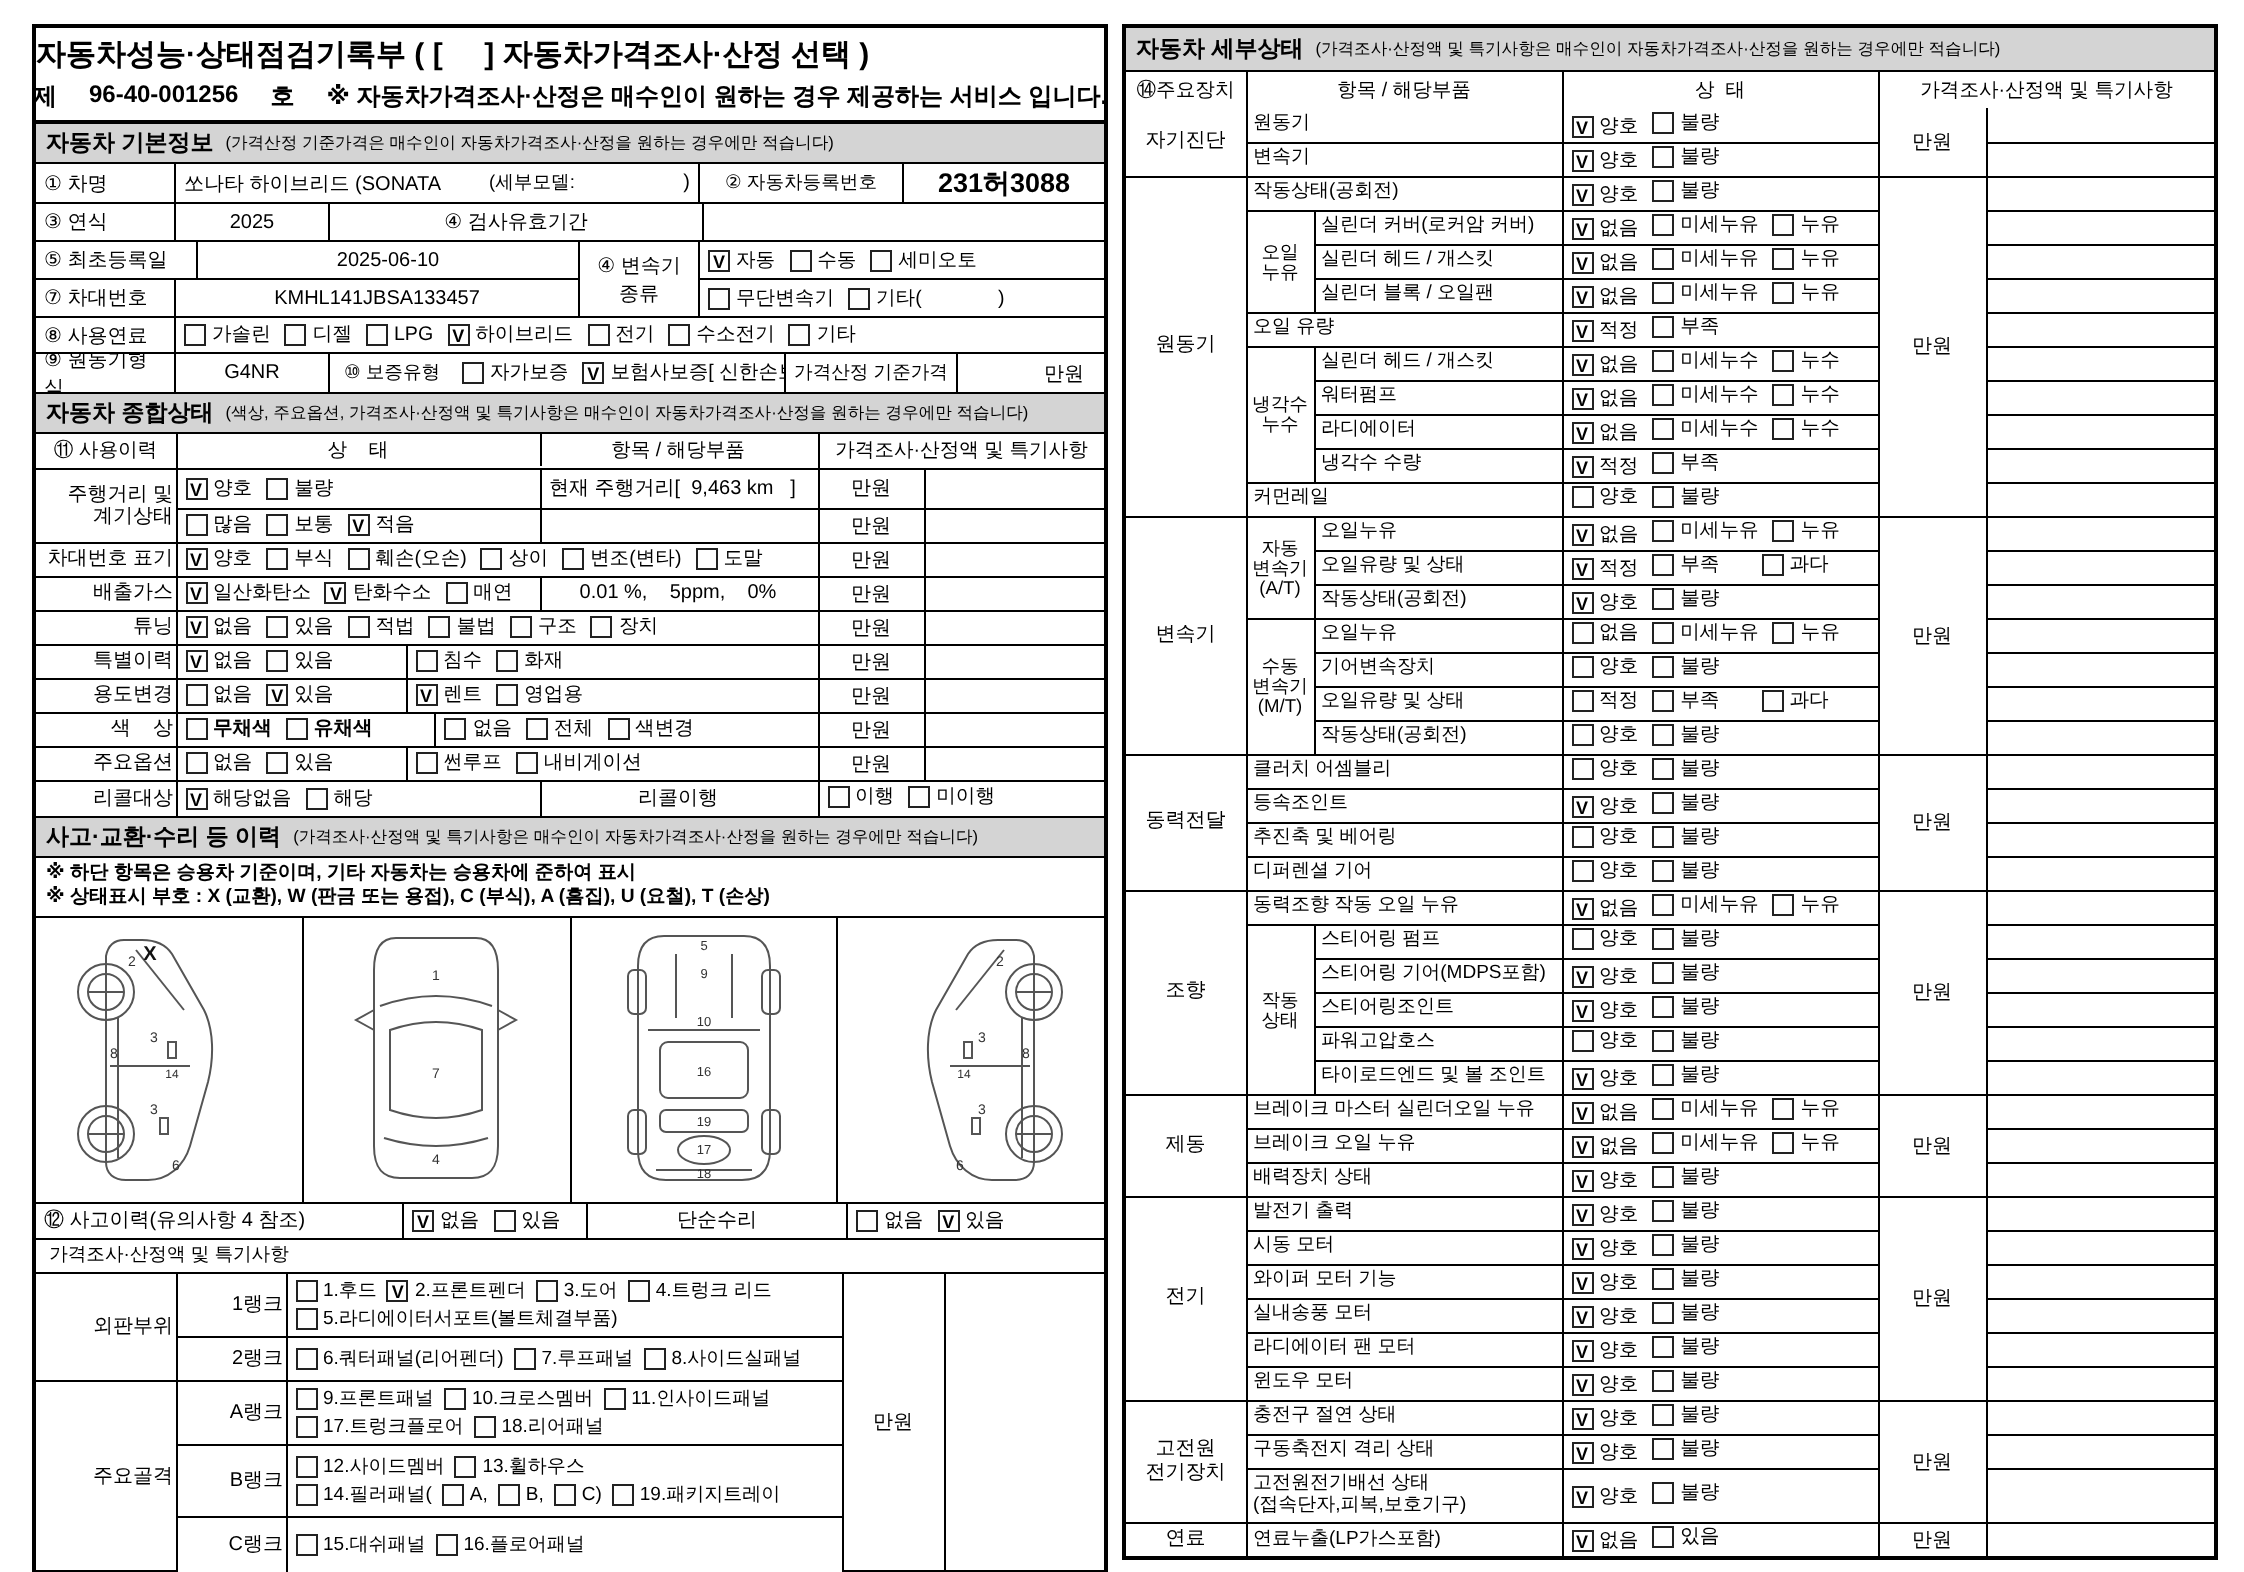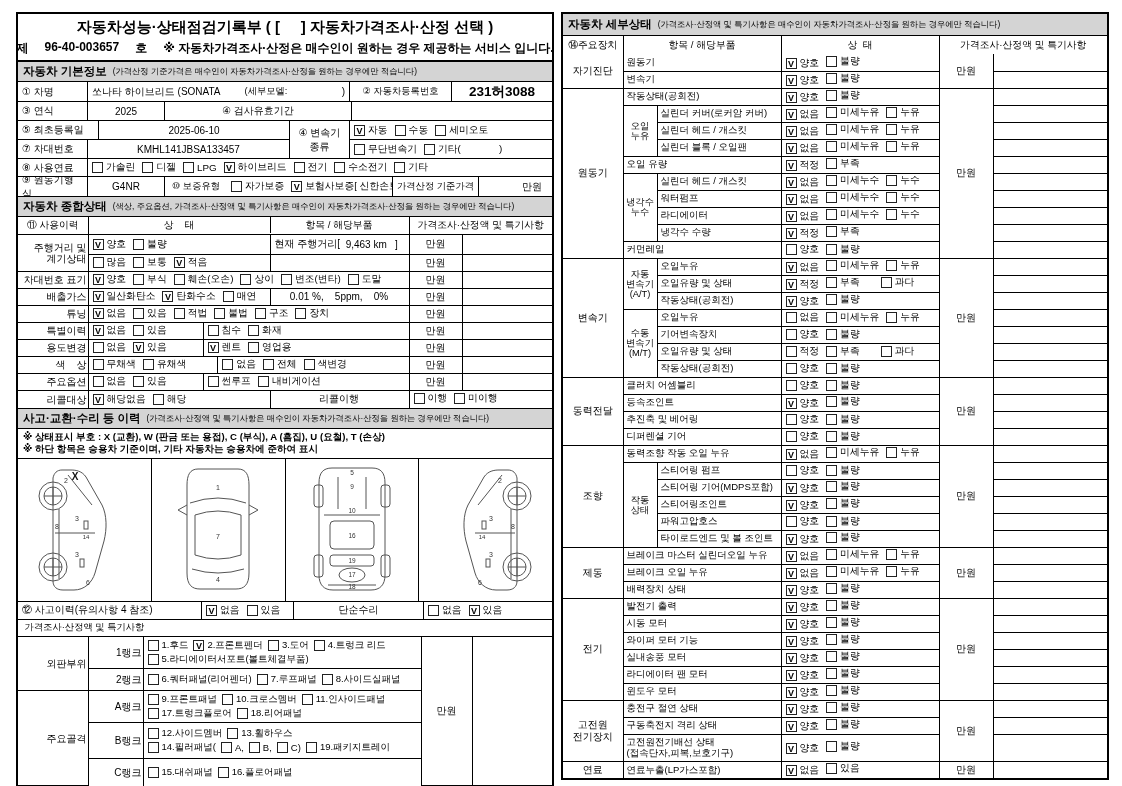--- a/index.html
+++ b/index.html
@@ -2,21 +2,21 @@
 <html><head>
 <meta charset="utf-8">
 <style>
   html,body{margin:0;padding:0;background:#fff}
   #doc{position:relative;width:1122px;height:786px;background:#fff;color:#000;
        font-family:"Liberation Sans","DejaVu Sans",sans-serif;font-size:10px}
   .page{position:absolute;border:2px solid #000;background:#fff;box-sizing:border-box}
   #pageL{left:16px;top:12px;width:538px}
   #pageR{left:561px;top:12px;width:548px}
 
-  .titleblock{border-bottom:2px solid #000;text-align:center;padding:4px 0 3px}
+  .titleblock{border-bottom:2px solid #000;padding:4px 0 3px}
   .t1{font-size:15px;font-weight:bold;white-space:pre}
   .t2{font-size:12px;font-weight:bold;display:flex;justify-content:center;gap:16px;margin-top:3px;white-space:pre}
 
   .sechead{display:flex;align-items:center;gap:6px;background:#d4d4d4;border-bottom:1px solid #000;padding:2px 5px;min-height:14px}
   .sechead .st{font-weight:bold;font-size:11.5px;white-space:nowrap}
   .sechead .sn{font-size:8.3px;white-space:nowrap}
 
   .r{display:flex;border-bottom:1px solid #000;align-items:stretch;box-sizing:border-box}
   .c{display:flex;align-items:center;padding:0 4px;border-right:1px solid #000;box-sizing:border-box;overflow:hidden}
   .c.last{border-right:none}
@@ -67,21 +67,21 @@
 <body>
 
 <div id="doc">
 
   <div id="pageL" class="page">
 
     <div class="titleblock">
       <div class="t1">자동차성능·상태점검기록부 ( [&nbsp;&nbsp;&nbsp;&nbsp;&nbsp;] 자동차가격조사·산정 선택 )</div>
       <div class="t2">
         <span>제</span>
-        <span>96-40-003657</span>
+        <span>96-40-001256</span>
         <span>호</span>
         <span>※ 자동차가격조사·산정은 매수인이 원하는 경우 제공하는 서비스 입니다.</span>
       </div>
     </div>
 
     <div class="sechead">
       <span class="st">자동차 기본정보</span>
       <span class="sn">(가격산정 기준가격은 매수인이 자동차가격조사·산정을 원하는 경우에만 적습니다)</span>
     </div>
 
@@ -375,21 +375,21 @@
                   </span></div>
               </div>
             </td>
             <td class="price">만원</td>
             <td class="blank"></td>
           </tr>
           <tr>
             <td class="lab" rowspan="1">색&nbsp;&nbsp;&nbsp;&nbsp;상</td>
             <td class="content">
               <div class="grow">
-                <div class="grp gsep" style="width: 139px;"><span class="cbi">
+                <div class="grp gsep" style="width: 139px; font-weight: bold;"><span class="cbi">
                     <span class="cb"></span>
                     <span class="cbl">무채색</span>
                   </span><span class="cbi">
                     <span class="cb"></span>
                     <span class="cbl">유채색</span>
                   </span></div>
                 <div class="grp" style="width: 204px;"><span class="cbi">
                     <span class="cb"></span>
                     <span class="cbl">없음</span>
                   </span><span class="cbi">
@@ -451,22 +451,22 @@
           </tr>
         </tbody>
     </table>
 
     <div class="sechead">
       <span class="st">사고·교환·수리 등 이력</span>
       <span class="sn">(가격조사·산정액 및 특기사항은 매수인이 자동차가격조사·산정을 원하는 경우에만 적습니다)</span>
     </div>
 
     <div class="notes">
+      <div>※ 하단 항목은 승용차 기준이며, 기타 자동차는 승용차에 준하여 표시</div>
       <div>※ 상태표시 부호 : X (교환), W (판금 또는 용접), C (부식), A (흠집), U (요철), T (손상)</div>
-      <div>※ 하단 항목은 승용차 기준이며, 기타 자동차는 승용차에 준하여 표시</div>
     </div>
 
     <div class="diagrams">
 
       <div class="dpanel">
         <svg width="120" height="134" viewBox="0 0 120 134">
           <path class="sk" d="M38,7 C33,7 30,10 29,15 L29,118 C29,124 33,127 39,127 L50,127 C60,127 68,120 71,110 L80,78 C83,66 83,52 78,42 L62,14 C58,8 52,7 47,7 Z"></path>
           <path class="sk" d="M44,12 L68,42"></path>
           <line class="sk" x1="31" y1="70" x2="71" y2="70"></line>
           <line class="sk" x1="35" y1="46" x2="35" y2="116"></line>

